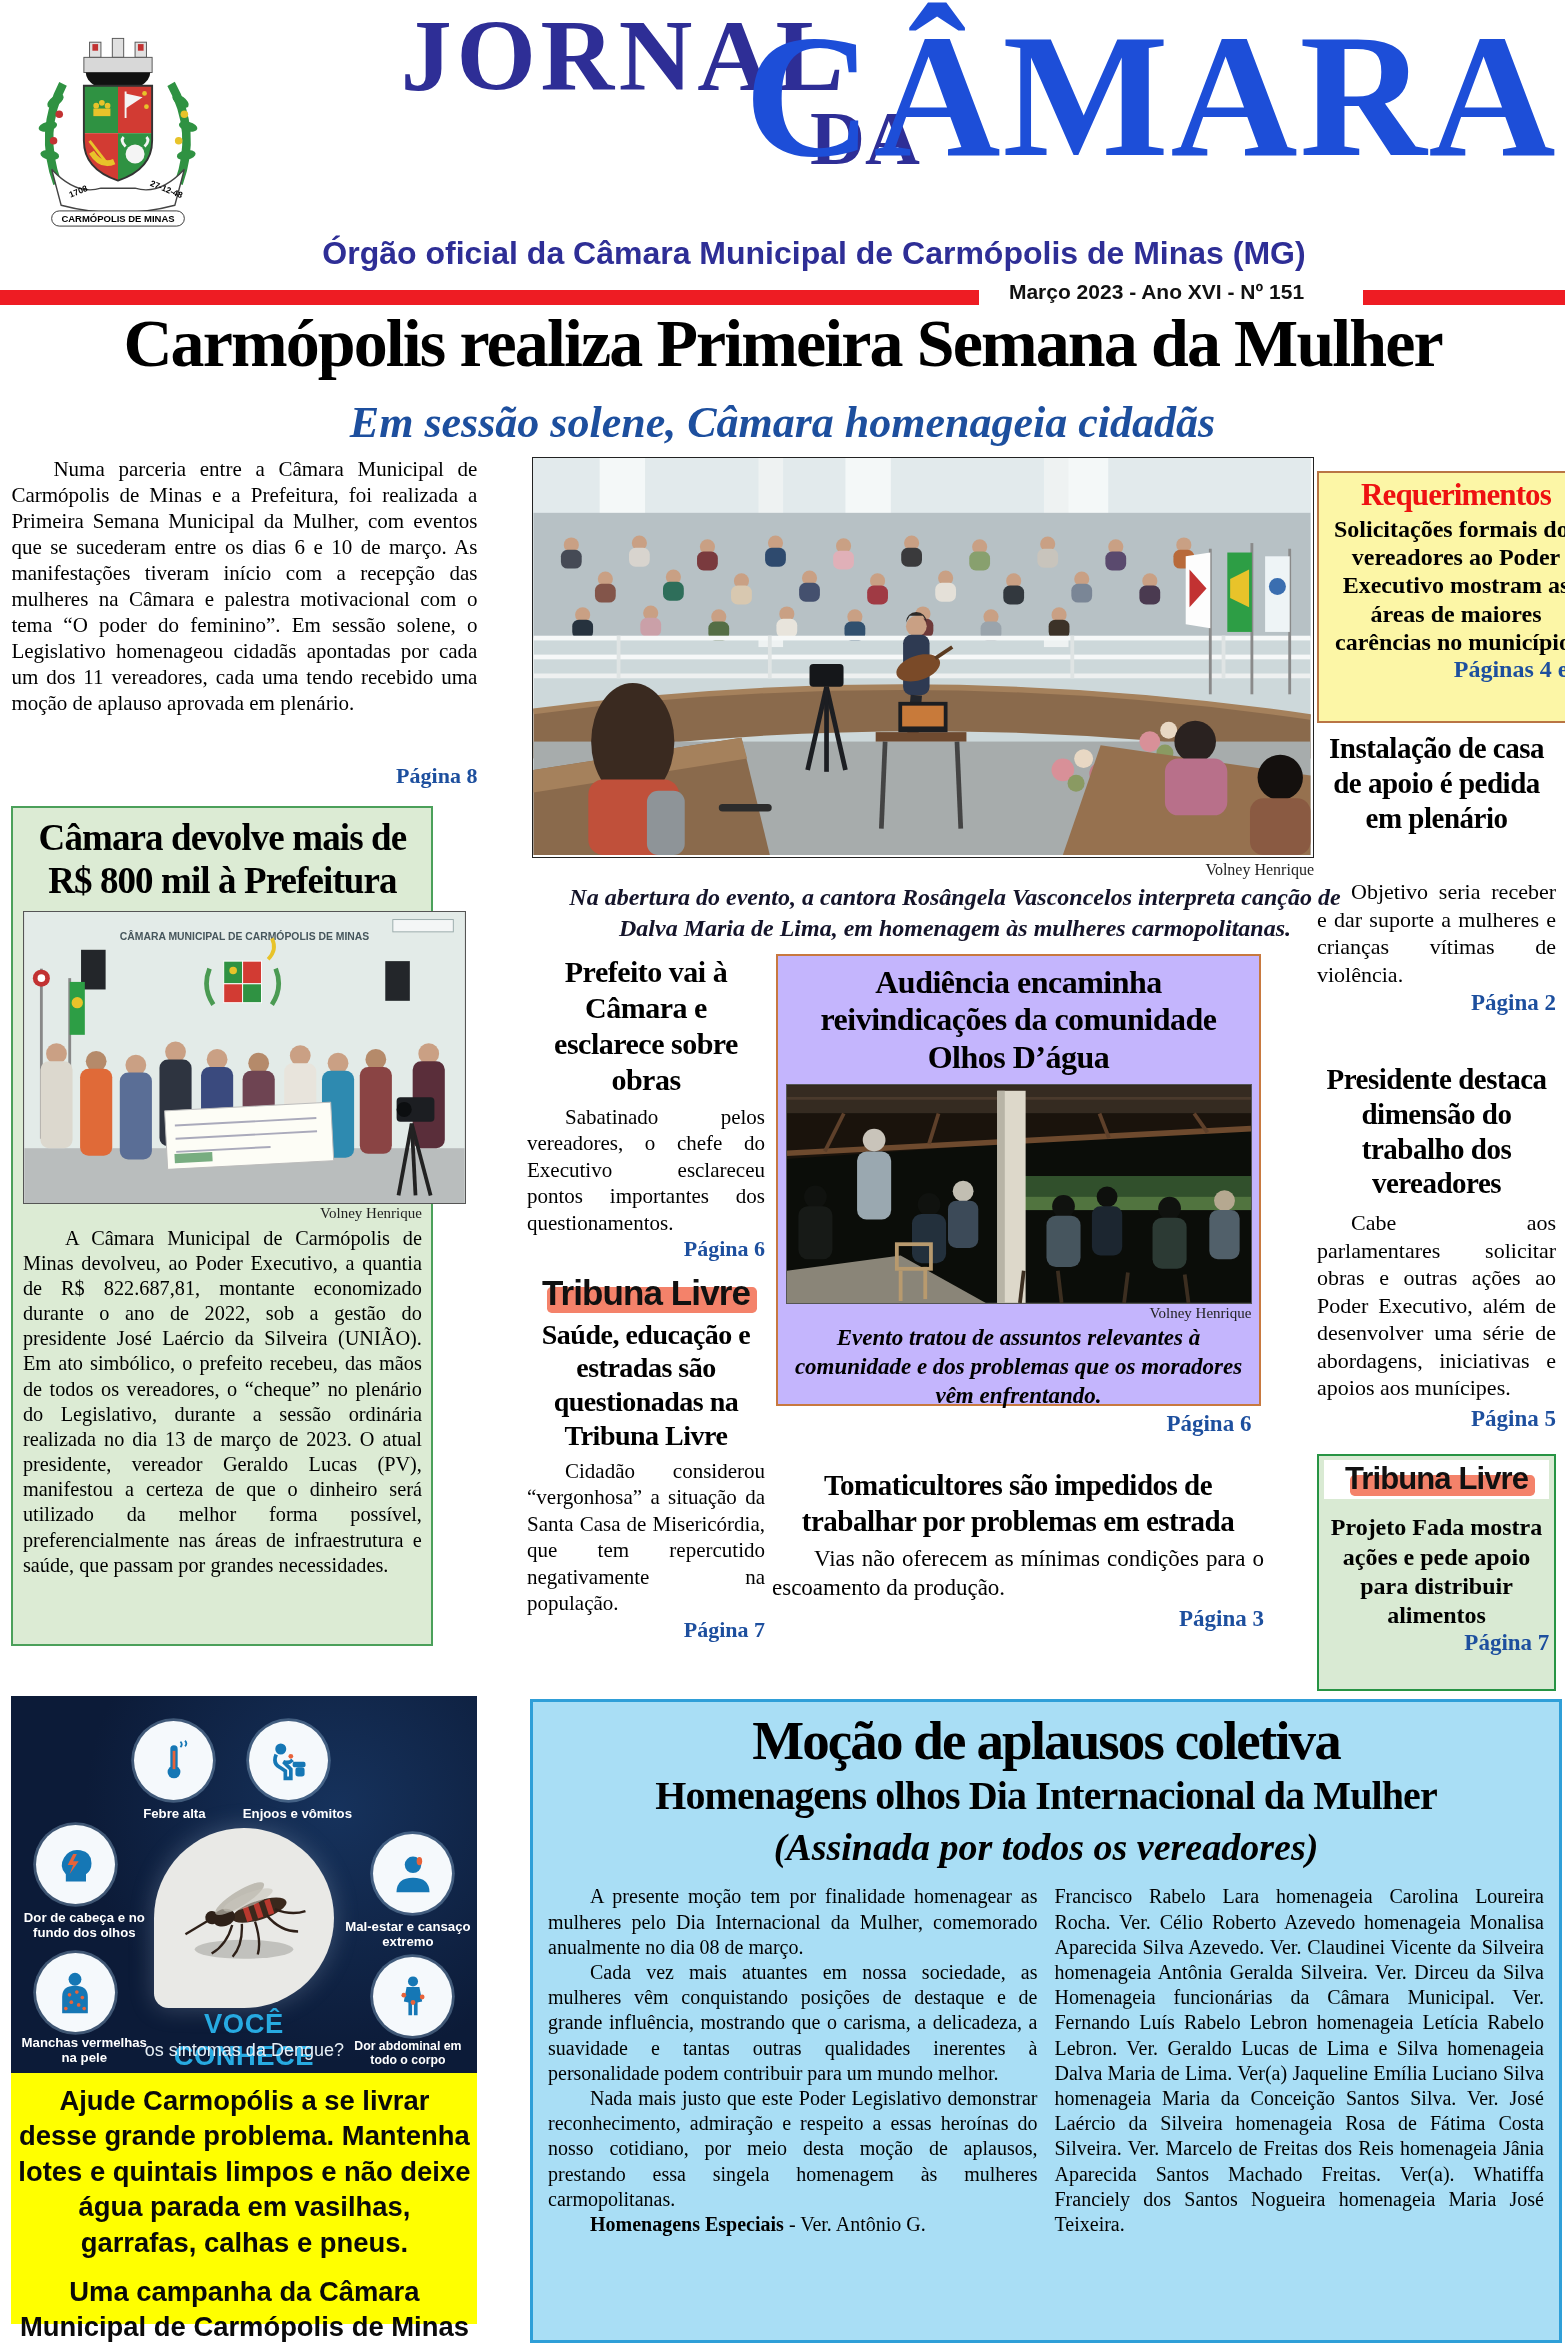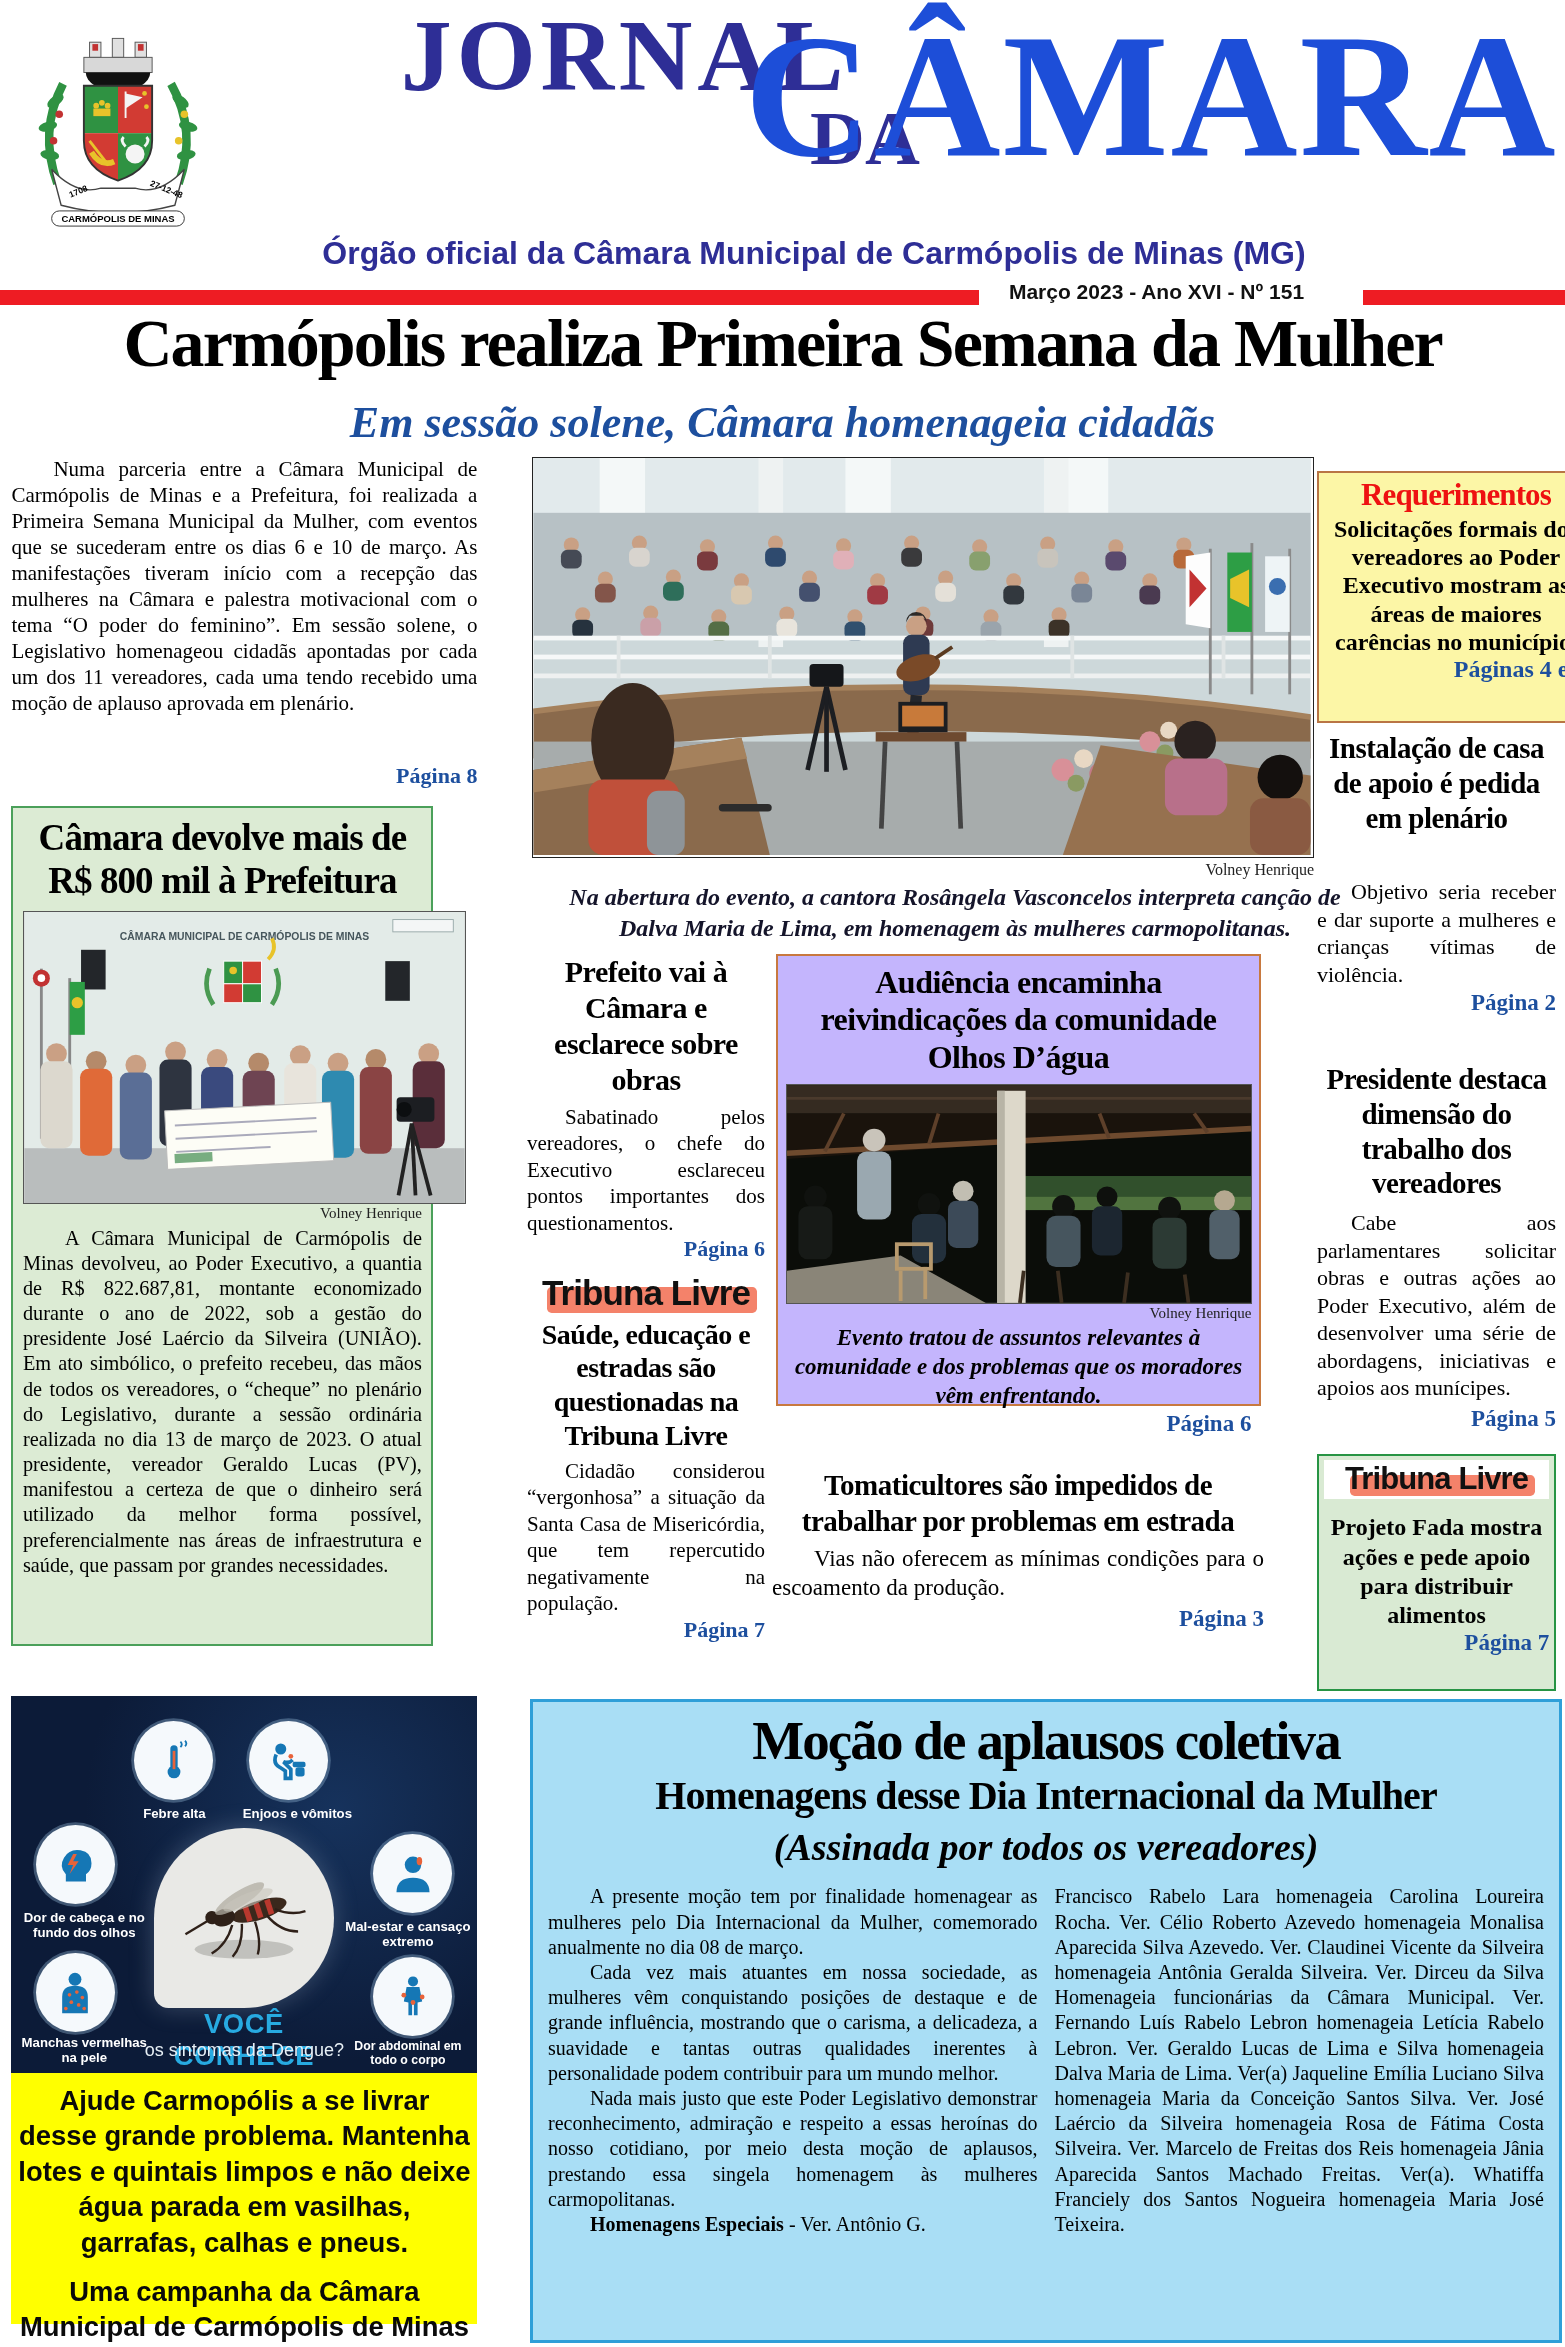--- a/index.html
+++ b/index.html
@@ -571,21 +571,21 @@
           <path d="M80,98 q-12,18 -30,22 M90,100 q-6,22 -20,30 M104,102 q0,22 -8,34 M118,100 q8,20 26,26 M128,96 q14,12 30,12" stroke="#2e2018" stroke-width="2.5" fill="none"></path>
         </g>
       </svg>
     </div>
     <div class="dg-q1">VOCÊ CONHECE</div>
     <div class="dg-q2">os sintomas da Dengue?</div>
   </section>
 
   <section class="abs mocao-box">
     <h3 class="title">Moção de aplausos coletiva</h3>
-    <h4 class="subtitle">Homenagens desse Dia Internacional da Mulher</h4>
+    <h4 class="subtitle">Homenagens olhos Dia Internacional da Mulher</h4>
     <div class="signed">(Assinada por todos os vereadores)</div>
     <div class="mocao-cols">
       <div class="mocao-col">
         <p>A presente moção tem por finalidade homenagear as mulheres pelo Dia Internacional da Mulher, comemorado anualmente no dia 08 de março.</p>
         <p>Cada vez mais atuantes em nossa sociedade, as mulheres vêm conquistando posições de destaque e de grande influência, mostrando que o carisma, a delicadeza, a suavidade e tantas outras qualidades inerentes à personalidade podem contribuir para um mundo melhor.</p>
         <p>Nada mais justo que este Poder Legislativo demonstrar reconhecimento, admiração e respeito a essas heroínas do nosso cotidiano, por meio desta moção de aplausos, prestando essa singela homenagem às mulheres carmopolitanas.</p>
         <p><b>Homenagens Especiais</b><span> - Ver. Antônio G.</span></p>
       </div>
       <div class="mocao-col">
         <p style="text-indent:0;">Francisco Rabelo Lara homenageia Carolina Loureira Rocha. Ver. Célio Roberto Azevedo homenageia Monalisa Aparecida Silva Azevedo. Ver. Claudinei Vicente da Silveira homenageia Antônia Geralda Silveira. Ver. Dirceu da Silva Homenageia funcionárias da Câmara Municipal. Ver. Fernando Luís Rabelo Lebron homenageia Letícia Rabelo Lebron. Ver. Geraldo Lucas de Lima e Silva homenageia Dalva Maria de Lima. Ver(a) Jaqueline Emília Luciano Silva homenageia Maria da Conceição Santos Silva. Ver. José Laércio da Silveira homenageia Rosa de Fátima Costa Silveira. Ver. Marcelo de Freitas dos Reis homenageia Jânia Aparecida Santos Machado Freitas. Ver(a). Whatiffa Franciely dos Santos Nogueira homenageia Maria José Teixeira.</p>

